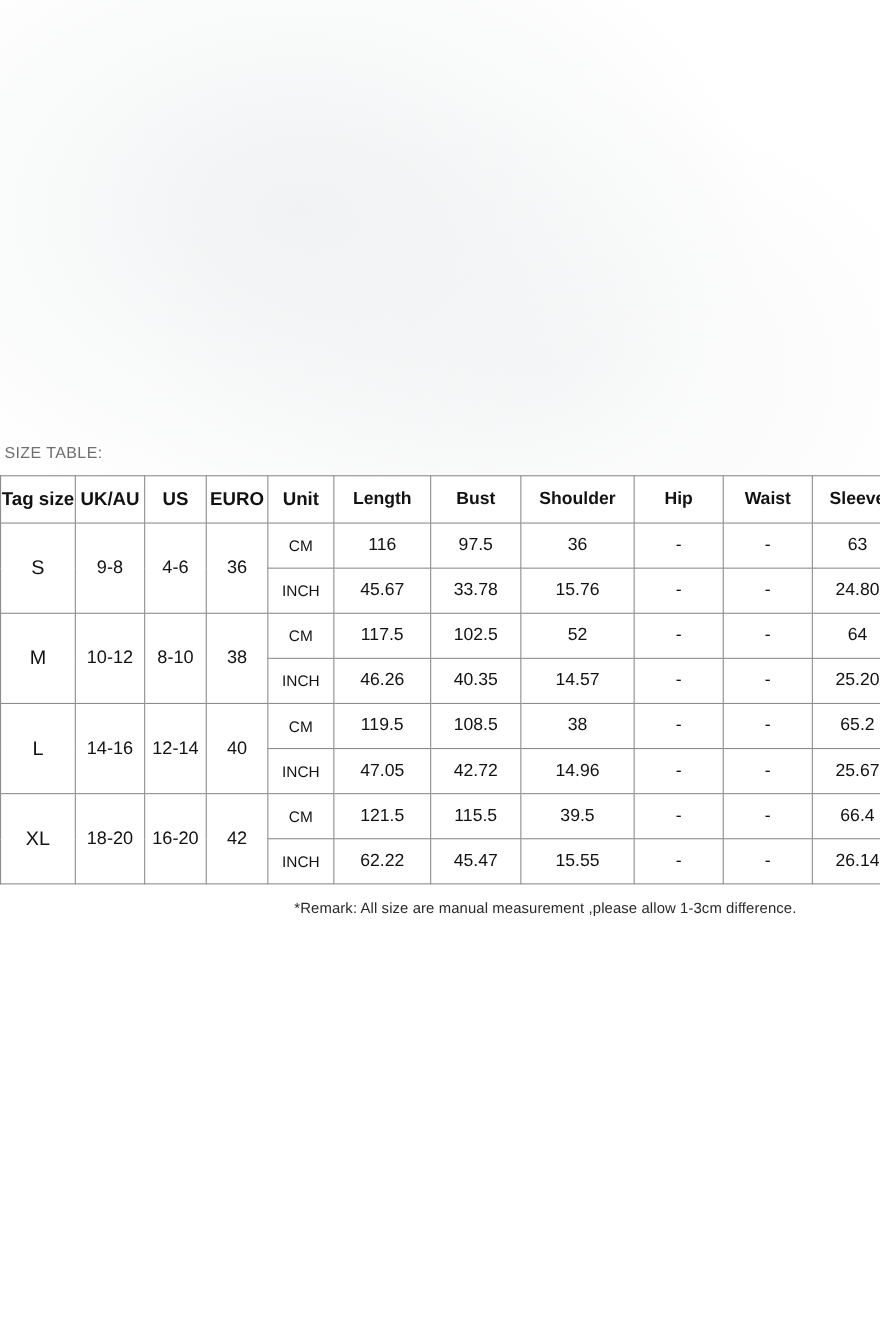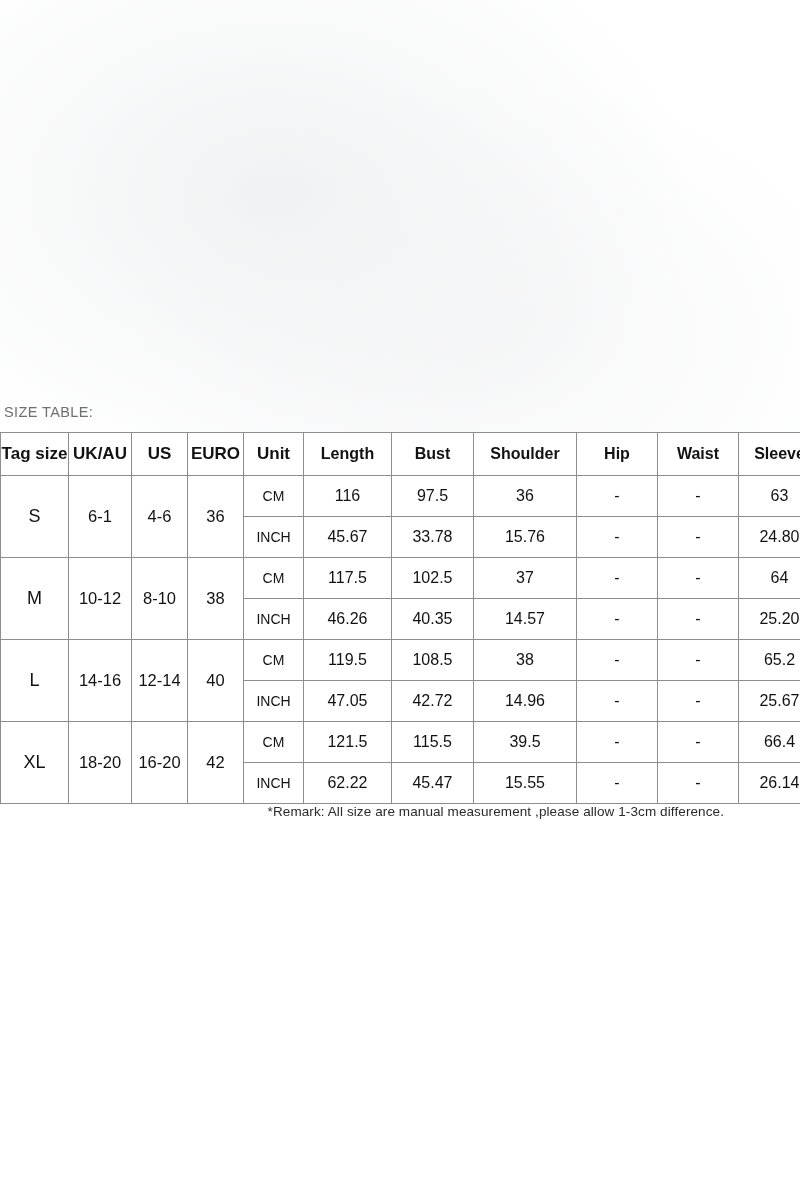--- a/index.html
+++ b/index.html
@@ -88,20 +88,21 @@
   }
   td.dash {
     font-size: 16px;
   }
 
   .remark {
     text-align: right;
     font-size: 13.5px;
     color: #2a2a2a;
     padding-right: 4px;
+    margin-top: 14px;
     letter-spacing: 0.1px;
   }
 
   
   col.c-tag    { width: 68px; }
   col.c-ukau   { width: 63px; }
   col.c-us     { width: 56px; }
   col.c-euro   { width: 56px; }
   col.c-unit   { width: 60px; }
   col.c-length { width: 88px; }
@@ -146,21 +147,21 @@
         <th class="wide-head">Shoulder</th>
         <th class="wide-head">Hip</th>
         <th class="wide-head">Waist</th>
         <th class="wide-head">Sleeve</th>
       </tr>
     </thead>
     <tbody>
 
       <tr>
         <td class="tag-size" rowspan="2">S</td>
-        <td class="region" rowspan="2">6-1</td>
+        <td class="region" rowspan="2">9-8</td>
         <td class="region" rowspan="2">4-6</td>
         <td class="region" rowspan="2">36</td>
         <td class="unit">CM</td>
         <td>116</td>
         <td>97.5</td>
         <td>36</td>
         <td class="dash">-</td>
         <td class="dash">-</td>
         <td>63</td>
       </tr>
@@ -175,21 +176,21 @@
       </tr>
 
       <tr>
         <td class="tag-size" rowspan="2">M</td>
         <td class="region" rowspan="2">10-12</td>
         <td class="region" rowspan="2">8-10</td>
         <td class="region" rowspan="2">38</td>
         <td class="unit">CM</td>
         <td>117.5</td>
         <td>102.5</td>
-        <td>37</td>
+        <td>52</td>
         <td class="dash">-</td>
         <td class="dash">-</td>
         <td>64</td>
       </tr>
       <tr>
         <td class="unit">INCH</td>
         <td>46.26</td>
         <td>40.35</td>
         <td>14.57</td>
         <td class="dash">-</td>

